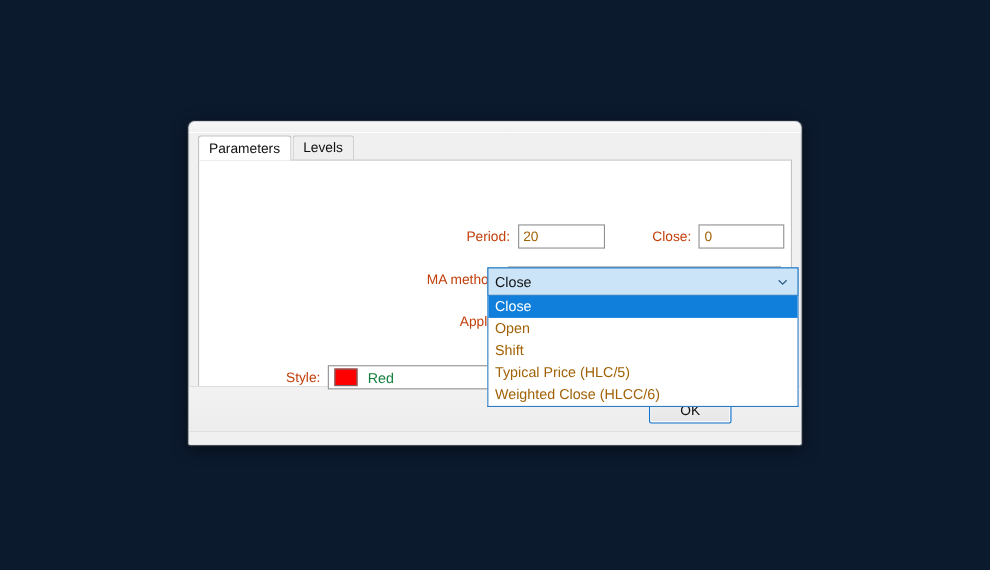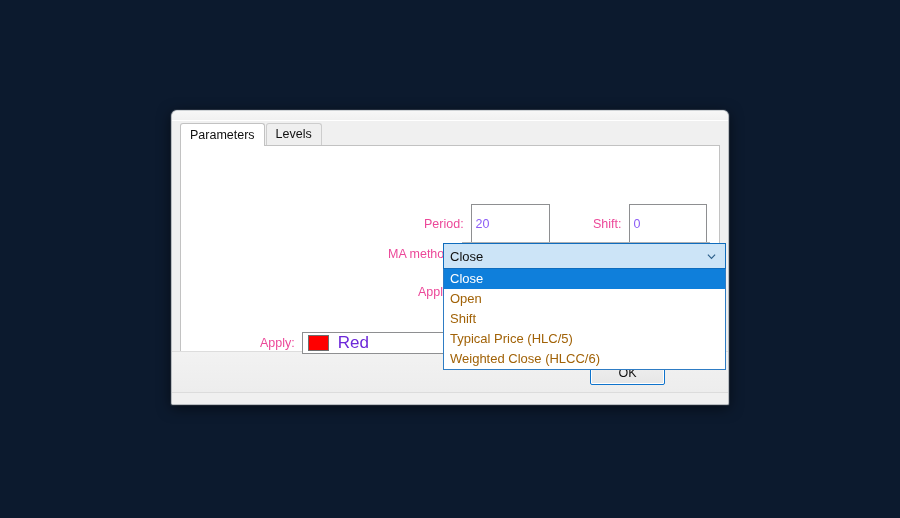--- a/index.html
+++ b/index.html
@@ -87,35 +87,35 @@
   }
 
   
   .form-row {
     position: absolute;
     display: flex;
     align-items: center;
   }
   .field-label {
     font-size: 12.5px;
-    color: #ec4899;
+    color: #c2410c;
     text-align: right;
     white-space: nowrap;
     margin-right: 7px;
   }
 
   
   .textbox {
-    height: 39px;
+    height: 22px;
     box-sizing: border-box;
     border: 1px solid #8e8f91;
     background: #ffffff;
     font-family: "Liberation Sans", sans-serif;
     font-size: 12.5px;
-    color: #8b5cf6;
+    color: #a16207;
     padding: 0 4px;
     line-height: 20px;
     outline: none;
   }
   .textbox.period { width: 79px; }
   .textbox.shift  { width: 78px; }
 
   
   .combobox {
     height: 23px;
@@ -145,22 +145,22 @@
 
   
   .stylebox {
     height: 22px;
     box-sizing: border-box;
     border: 1px solid #8e8f91;
     background: #ffffff;
     display: flex;
     align-items: center;
     padding-left: 5px;
-    font-size: 17px;
-    color: #6d28d9;
+    font-size: 13px;
+    color: #15803d;
     width: 152px;
   }
   .color-swatch {
     width: 19px;
     height: 14px;
     border: 1px solid #6e6e6e;
     margin-right: 9px;
     flex: none;
   }
 
@@ -276,21 +276,21 @@
   </div>
 
   <div class="tabpage">
 
     <div class="form-row" style="left:243px; top:58px;">
       <span class="field-label">Period:</span>
       <input class="textbox period" type="text" value="20" style="">
     </div>
 
     <div class="form-row" style="left:412px; top:58px;">
-      <span class="field-label">Shift:</span>
+      <span class="field-label">Close:</span>
       <input class="textbox shift" type="text" value="0" style="">
     </div>
 
     <div class="form-row" style="left:207px; top:96px;">
       <span class="field-label">MA method:</span>
       <div class="combobox" style="width:248px;">
         <span class="cb-text">Simple</span>
         <span class="cb-arrow">
           <svg class="chev" viewBox="0 0 10 10" aria-hidden="true">
             <path d="M1 3 L5 7 L9 3" fill="none" stroke="#4a4a4a" stroke-width="1.3"></path>
@@ -305,21 +305,21 @@
         <span class="cb-text">Close</span>
         <span class="cb-arrow">
           <svg class="chev" viewBox="0 0 10 10" aria-hidden="true">
             <path d="M1 3 L5 7 L9 3" fill="none" stroke="#4a4a4a" stroke-width="1.3"></path>
           </svg>
         </span>
       </div>
     </div>
 
     <div class="form-row clip-behind" style="left:79px; top:186px;">
-      <span class="field-label">Apply:</span>
+      <span class="field-label">Style:</span>
       <div class="stylebox">
         <span class="color-swatch" id="style-swatch" style="background: rgb(255, 0, 0);"></span>
         <span>Red</span>
       </div>
     </div>
 
   </div>
 
   <div class="footer">
     <div class="footer-inner">

